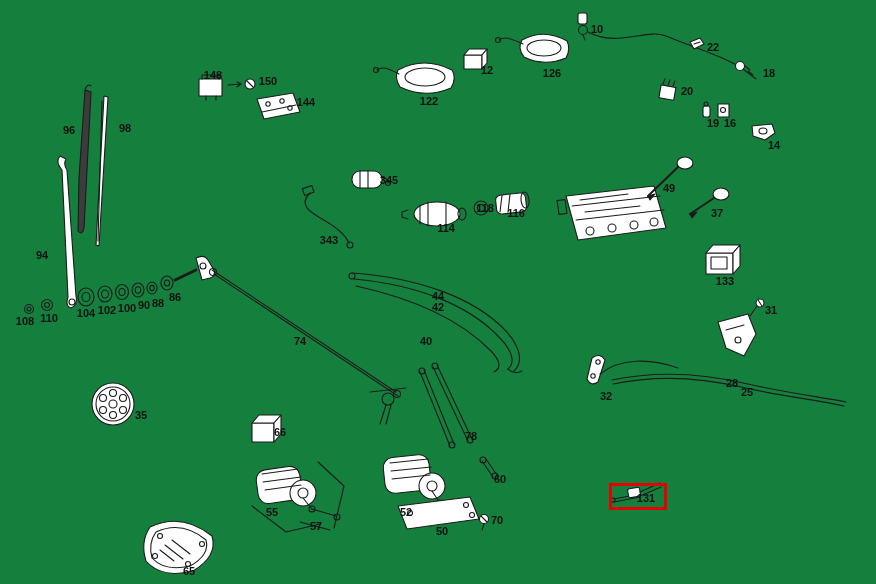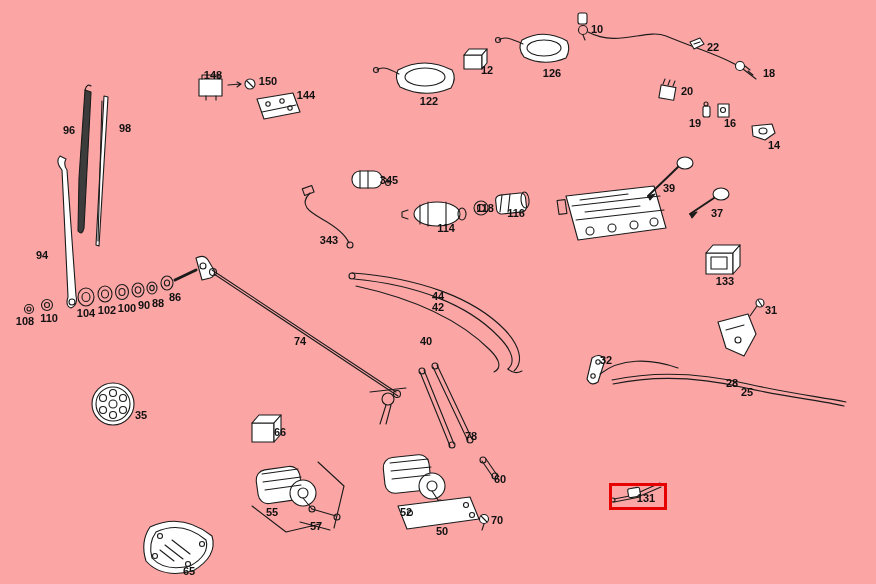--- a/index.html
+++ b/index.html
@@ -1,17 +1,17 @@
 <!DOCTYPE html>
 <html><head>
 <meta charset="utf-8">
 <style>
   html,body{margin:0;padding:0;background:#fff;}
   #stage{
-    position:relative;width:876px;height:584px;background:#fca5a5;
+    position:relative;width:876px;height:584px;background:#15803d;
     font-family:"Liberation Sans", sans-serif;overflow:hidden;
   }
   #art{position:absolute;left:0;top:0;}
   #label-layer{position:absolute;left:0;top:0;width:100%;height:100%;}
   .part-label{
     position:absolute;transform:translate(-50%,-50%);
     font-size:11px;font-weight:bold;color:#111;white-space:nowrap;
     letter-spacing:0px;
   }
   #highlight-box{
@@ -369,51 +369,51 @@
 
   <div id="label-layer">
       <div class="part-label" style="left: 597px; top: 29px;">10</div>
       <div class="part-label" style="left: 713px; top: 47px;">22</div>
       <div class="part-label" style="left: 769px; top: 73px;">18</div>
       <div class="part-label" style="left: 552px; top: 73px;">126</div>
       <div class="part-label" style="left: 487px; top: 70px;">12</div>
       <div class="part-label" style="left: 429px; top: 101px;">122</div>
       <div class="part-label" style="left: 213px; top: 75px;">148</div>
       <div class="part-label" style="left: 268px; top: 81px;">150</div>
-      <div class="part-label" style="left: 292px; top: 95px; padding-left: 28px;">144</div>
+      <div class="part-label" style="left: 292px; top: 102px; padding-left: 28px;">144</div>
       <div class="part-label" style="left: 687px; top: 91px;">20</div>
-      <div class="part-label" style="left: 695px; top: 123px;">19</div>
+      <div class="part-label" style="left: 713px; top: 123px;">19</div>
       <div class="part-label" style="left: 730px; top: 123px;">16</div>
       <div class="part-label" style="left: 774px; top: 145px;">14</div>
       <div class="part-label" style="left: 69px; top: 130px;">96</div>
       <div class="part-label" style="left: 125px; top: 128px;">98</div>
       <div class="part-label" style="left: 389px; top: 180px;">345</div>
       <div class="part-label" style="left: 329px; top: 240px;">343</div>
       <div class="part-label" style="left: 433px; top: 228px; margin-left: 13px;">114</div>
       <div class="part-label" style="left: 485px; top: 208px;">118</div>
       <div class="part-label" style="left: 516px; top: 213px;">116</div>
-      <div class="part-label" style="left: 669px; top: 188px;">39</div>
+      <div class="part-label" style="left: 669px; top: 188px;">49</div>
       <div class="part-label" style="left: 717px; top: 213px;">37</div>
       <div class="part-label" style="left: 725px; top: 281px;">133</div>
       <div class="part-label" style="left: 42px; top: 255px;">94</div>
       <div class="part-label" style="left: 25px; top: 321px;">108</div>
       <div class="part-label" style="left: 49px; top: 318px;">110</div>
       <div class="part-label" style="left: 86px; top: 313px;">104</div>
       <div class="part-label" style="left: 107px; top: 310px;">102</div>
       <div class="part-label" style="left: 127px; top: 308px;">100</div>
       <div class="part-label" style="left: 144px; top: 305px;">90</div>
       <div class="part-label" style="left: 158px; top: 303px;">88</div>
       <div class="part-label" style="left: 175px; top: 297px;">86</div>
       <div class="part-label" style="left: 300px; top: 341px;">74</div>
       <div class="part-label" style="left: 438px; top: 296px;">44</div>
       <div class="part-label" style="left: 438px; top: 307px;">42</div>
       <div class="part-label" style="left: 426px; top: 341px;">40</div>
       <div class="part-label" style="left: 771px; top: 310px;">31</div>
       <div class="part-label" style="left: 732px; top: 372px; margin-top: 11px;">28</div>
-      <div class="part-label" style="left: 597px; top: 360px; padding-left: 18px;">32</div>
+      <div class="part-label" style="left: 597px; top: 396px; padding-left: 18px;">32</div>
       <div class="part-label" style="left: 747px; top: 392px;">25</div>
       <div class="part-label" style="left: 141px; top: 415px;">35</div>
       <div class="part-label" style="left: 280px; top: 432px;">66</div>
       <div class="part-label" style="left: 471px; top: 408px; margin-top: 28px;">78</div>
       <div class="part-label" style="left: 272px; top: 512px;">55</div>
       <div class="part-label" style="left: 316px; top: 526px;">57</div>
       <div class="part-label" style="left: 406px; top: 512px;">52</div>
       <div class="part-label" style="left: 442px; top: 531px;">50</div>
       <div class="part-label" style="left: 500px; top: 479px;">60</div>
       <div class="part-label" style="left: 497px; top: 520px;">70</div>

